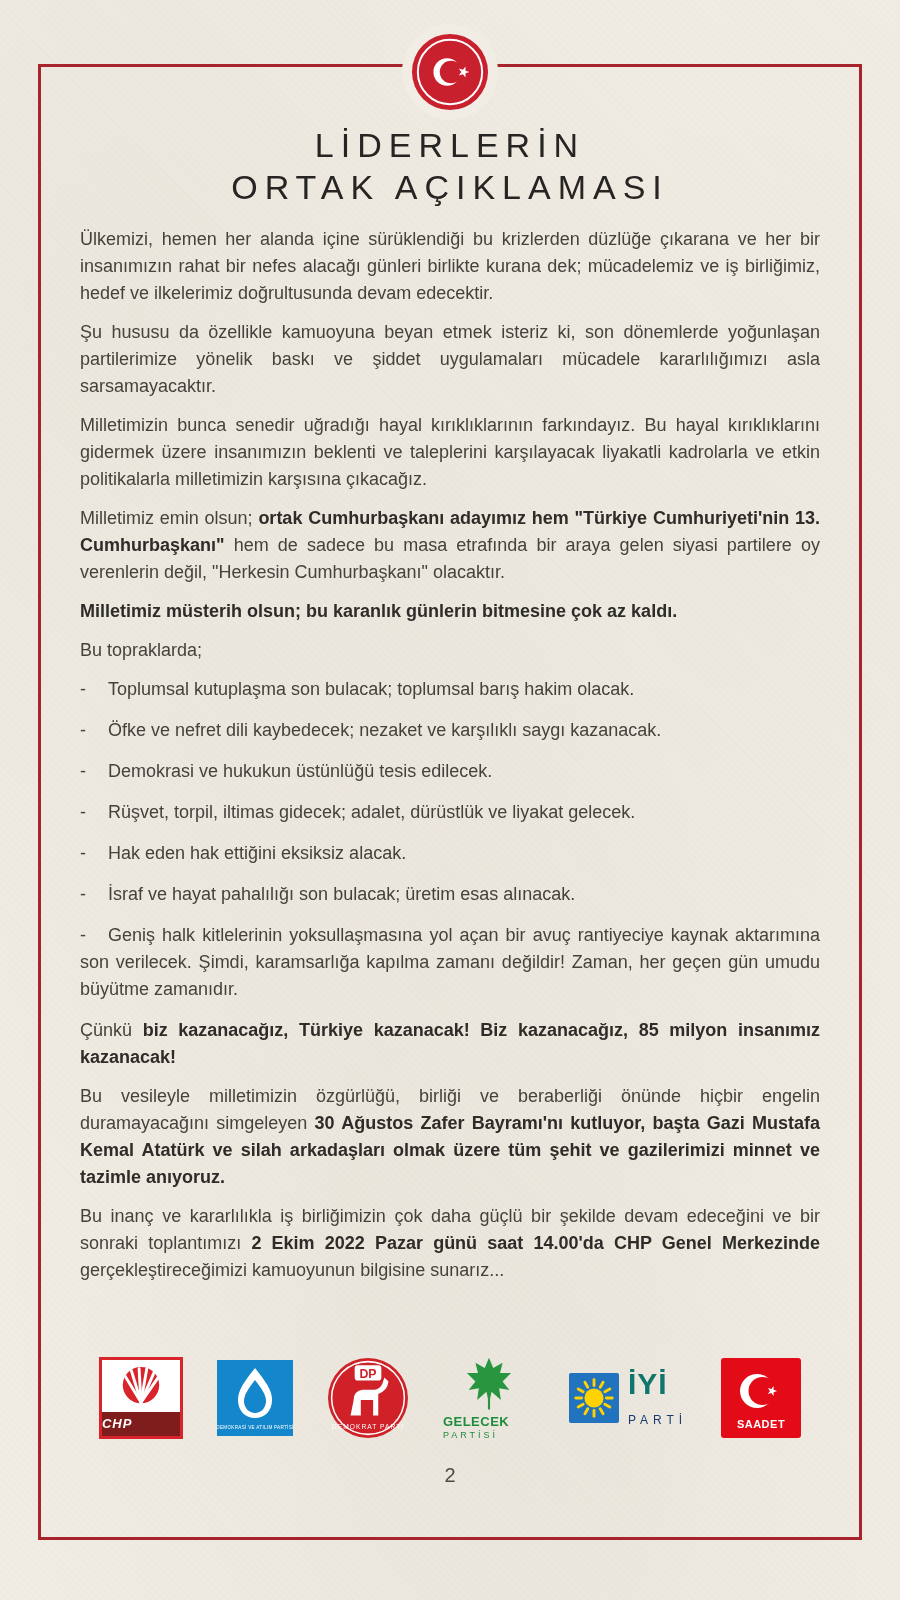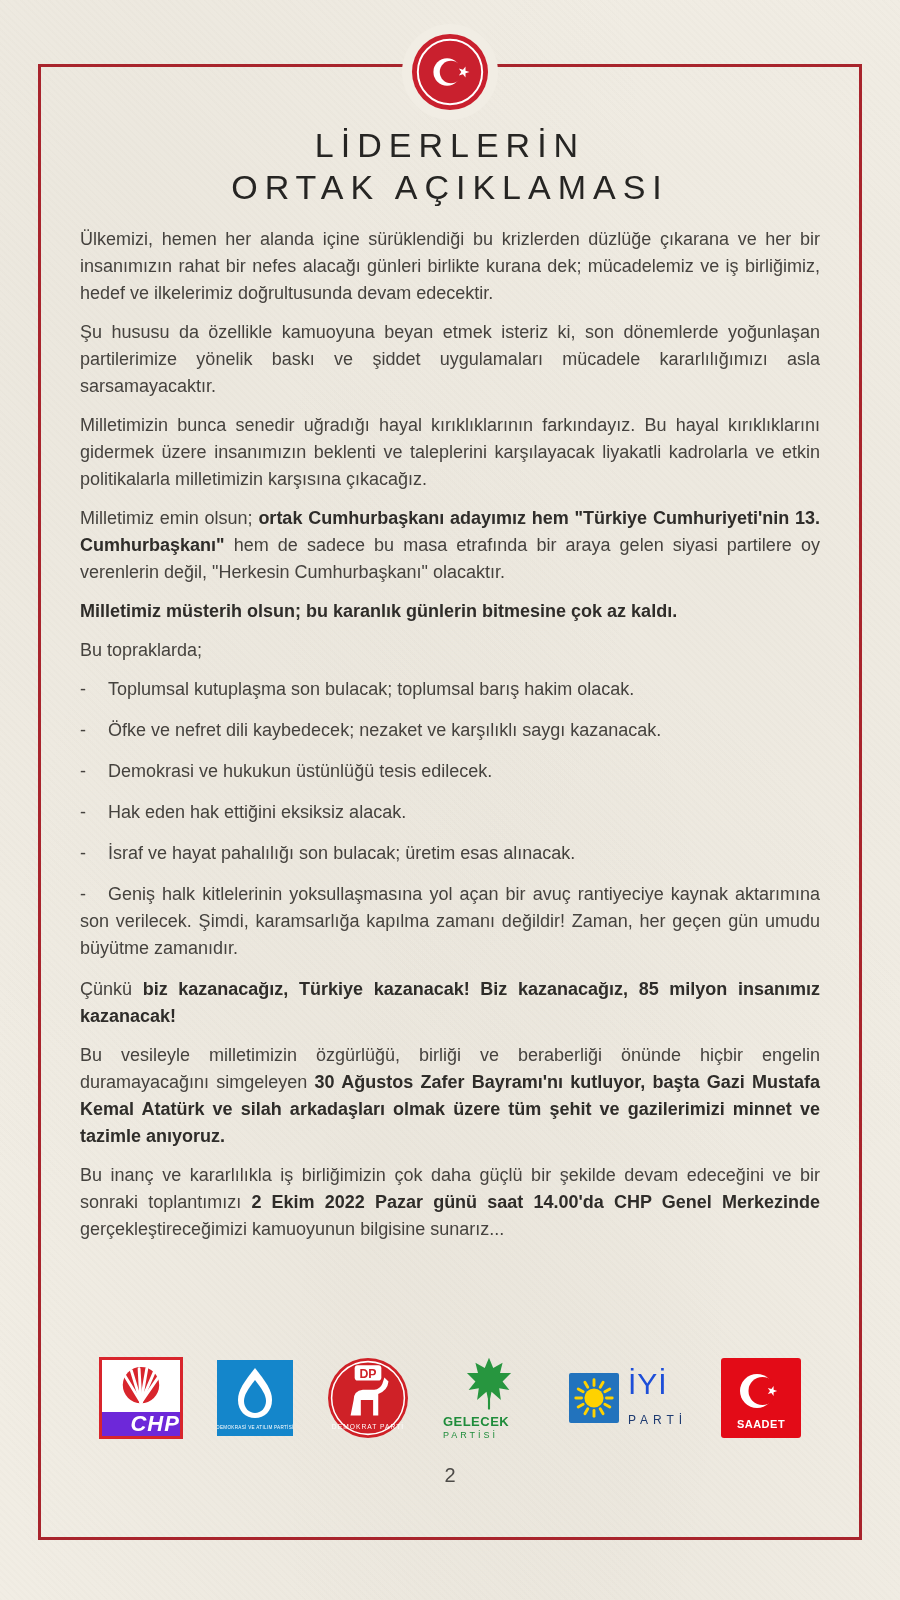--- a/index.html
+++ b/index.html
@@ -46,33 +46,33 @@
     position: absolute; left: 80px; top: 1356px; width: 740px;
     display: flex; justify-content: center; align-items: center; gap: 34px;
   }
   .logo svg { display: block; }
   .logo-chp {
     width: 84px; height: 82px; background: #ffffff; border: 3px solid #d8252c;
     display: flex; flex-direction: column;
   }
   .chp-top { flex: 1; display: flex; align-items: center; justify-content: center; padding-top: 2px; }
   .chp-band {
-    height: 24px; background: #6d28d9; color: #ffffff; font-weight: bold; font-style: italic;
-    font-size: 22px; line-height: 24px; text-align: right; letter-spacing: 1px;
+    height: 24px; background: #7f1d1d; color: #ffffff; font-weight: bold; font-style: italic;
+    font-size: 13px; line-height: 24px; text-align: left; letter-spacing: 1px;
   }
   .logo-deva { width: 76px; height: 76px; background: #1486cb; }
   .logo-dp { width: 82px; height: 82px; }
   .logo-gelecek { width: 92px; text-align: left; }
   .gel-label { font-weight: bold; font-size: 13px; color: #1f8c3b; letter-spacing: 0.5px; margin-top: 2px; }
   .gel-sub { font-size: 9px; color: #1f8c3b; letter-spacing: 3px; margin-top: 1px; }
   .logo-gelecek svg { margin: 0 auto; }
   .logo-iyi { display: flex; align-items: center; gap: 9px; }
   .iyi-square { width: 50px; height: 50px; background: #2273bd; border-radius: 2px;
     display: flex; align-items: center; justify-content: center; }
-  .iyi-label { font-weight: normal; font-size: 30px; line-height: 30px; color: #1d4ed8; letter-spacing: 1px; }
+  .iyi-label { font-weight: bold; font-size: 30px; line-height: 30px; color: #0f766e; letter-spacing: 1px; }
   .iyi-sub { font-size: 12px; color: #1d3a70; letter-spacing: 5px; margin-top: 14px; }
   .logo-saadet { width: 80px; height: 80px; }
   .page-number {
     position: absolute; left: 0; top: 1464px; width: 100%;
     text-align: center; font-size: 20px; color: #4d4b48;
   }
 </style>
 </head>
 <body>
 
@@ -97,20 +97,21 @@
   <div>
       <p class="para"><span>Ülkemizi, hemen her alanda içine sürüklendiği bu krizlerden düzlüğe çıkarana ve her bir insanımızın rahat bir nefes alacağı günleri birlikte kurana dek; mücadelemiz ve iş birliğimiz, hedef ve ilkelerimiz doğrultusunda devam edecektir.</span></p>
       <p class="para"><span>Şu hususu da özellikle kamuoyuna beyan etmek isteriz ki, son dönemlerde yoğunlaşan partilerimize yönelik baskı ve şiddet uygulamaları mücadele kararlılığımızı asla sarsamayacaktır.</span></p>
       <p class="para"><span>Milletimizin bunca senedir uğradığı hayal kırıklıklarının farkındayız. Bu hayal kırıklıklarını gidermek üzere insanımızın beklenti ve taleplerini karşılayacak liyakatli kadrolarla ve etkin politikalarla milletimizin karşısına çıkacağız.</span></p>
       <p class="para"><span>Milletimiz emin olsun; </span><span class="b">ortak Cumhurbaşkanı adayımız hem "Türkiye Cumhuriyeti'nin 13. Cumhurbaşkanı"</span><span> hem de sadece bu masa etrafında bir araya gelen siyasi partilere oy verenlerin değil, "Herkesin Cumhurbaşkanı" olacaktır.</span></p>
       <p class="para"><span class="b">Milletimiz müsterih olsun; bu karanlık günlerin bitmesine çok az kaldı.</span></p>
       <p class="para"><span>Bu topraklarda;</span></p>
       <p class="li"><span class="dash">-</span><span>Toplumsal kutuplaşma son bulacak; toplumsal barış hakim olacak.</span></p>
       <p class="li"><span class="dash">-</span><span>Öfke ve nefret dili kaybedecek; nezaket ve karşılıklı saygı kazanacak.</span></p>
       <p class="li"><span class="dash">-</span><span>Demokrasi ve hukukun üstünlüğü tesis edilecek.</span></p>
+      <p class="li"><span class="dash">-</span><span>Rüşvet, torpil, iltimas gidecek; adalet, dürüstlük ve liyakat gelecek.</span></p>
       <p class="li"><span class="dash">-</span><span>Hak eden hak ettiğini eksiksiz alacak.</span></p>
       <p class="li"><span class="dash">-</span><span>İsraf ve hayat pahalılığı son bulacak; üretim esas alınacak.</span></p>
       <p class="li"><span class="dash">-</span><span>Geniş halk kitlelerinin yoksullaşmasına yol açan bir avuç rantiyeciye kaynak aktarımına son verilecek. Şimdi, karamsarlığa kapılma zamanı değildir! Zaman, her geçen gün umudu büyütme zamanıdır.</span></p>
       <p class="para"><span>Çünkü </span><span class="b">biz kazanacağız, Türkiye kazanacak! Biz kazanacağız, 85 milyon insanımız kazanacak!</span></p>
       <p class="para"><span>Bu vesileyle milletimizin özgürlüğü, birliği ve beraberliği önünde hiçbir engelin duramayacağını simgeleyen </span><span class="b">30 Ağustos Zafer Bayramı'nı kutluyor, başta Gazi Mustafa Kemal Atatürk ve silah arkadaşları olmak üzere tüm şehit ve gazilerimizi minnet ve tazimle anıyoruz.</span></p>
       <p class="para"><span>Bu inanç ve kararlılıkla iş birliğimizin çok daha güçlü bir şekilde devam edeceğini ve bir sonraki toplantımızı </span><span class="b">2 Ekim 2022 Pazar günü saat 14.00'da CHP Genel Merkezinde</span><span> gerçekleştireceğimizi kamuoyunun bilgisine sunarız...</span></p>
     </div>
 </div>
 
 <div class="logos">

